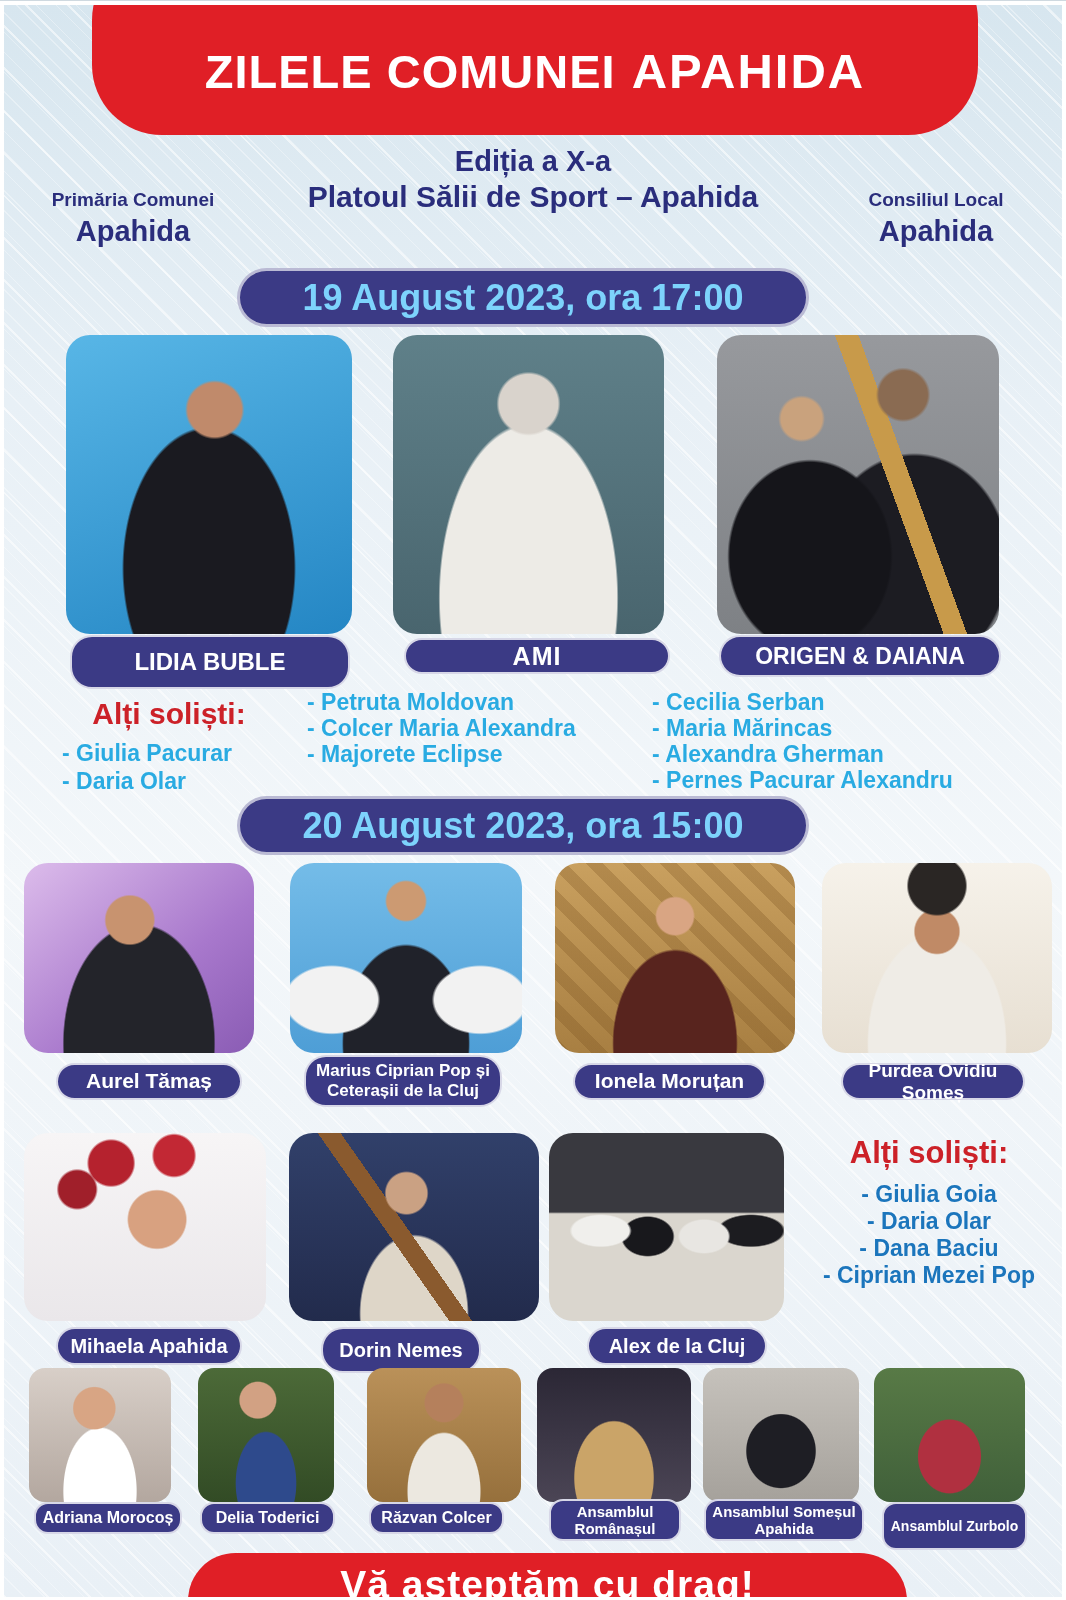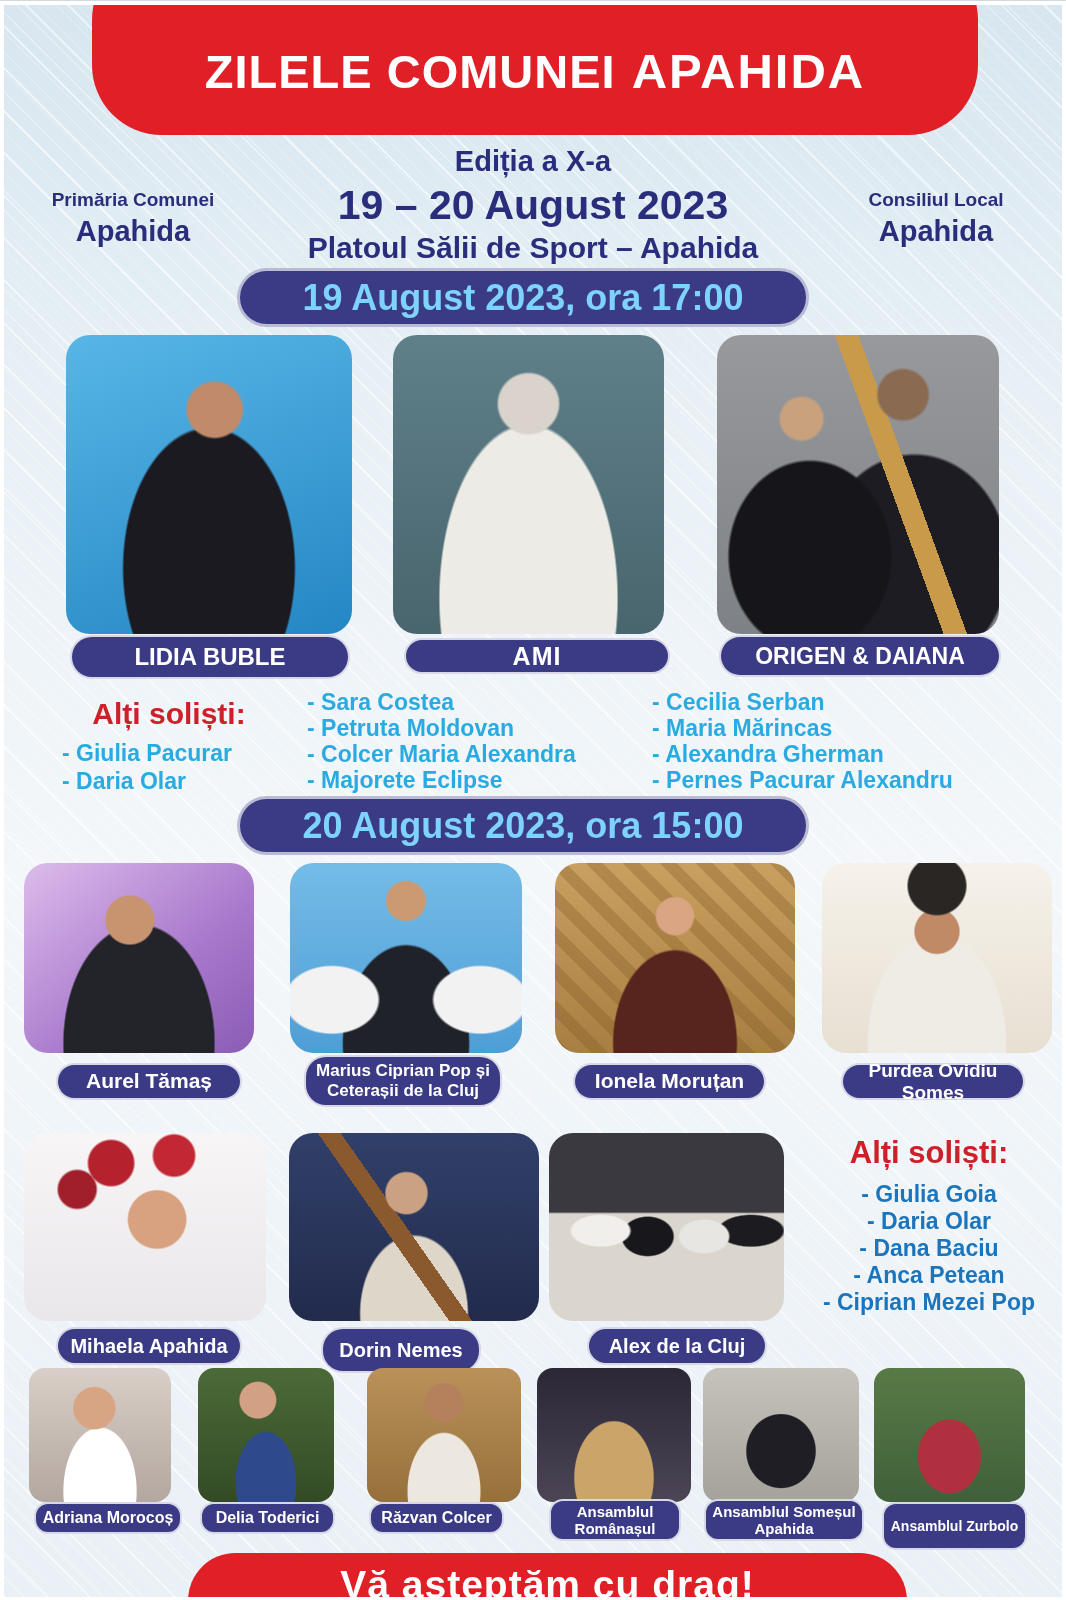--- a/index.html
+++ b/index.html
@@ -106,21 +106,21 @@
   .ph-somesul{left:699px;top:1363px;width:156px;height:134px;background:
     radial-gradient(ellipse at 50% 62%, #1e1e24 0 31%, rgba(0,0,0,0) 32%),
     linear-gradient(#c6c2bc,#a5a19b);}
   .ph-zurbolo{left:870px;top:1363px;width:151px;height:134px;background:
     radial-gradient(ellipse at 50% 66%, #b03040 0 29%, rgba(0,0,0,0) 30%),
     linear-gradient(#587a46,#40603a);}
   
   .pill{background:#3b3a85;border-radius:22px;color:#fff;font-weight:700;
     display:flex;align-items:center;justify-content:center;text-align:center;
     border:2px solid rgba(255,255,255,.8);box-sizing:border-box;line-height:1.15;}
-  .lbl-lidia{left:66px;top:630px;width:280px;height:44px;font-size:24px;}
+  .lbl-lidia{left:66px;top:630px;width:280px;height:54px;font-size:24px;}
   .lbl-ami{left:400px;top:633px;width:266px;height:36px;font-size:25px;letter-spacing:1px;}
   .lbl-origen{left:715px;top:630px;width:282px;height:42px;font-size:23px;}
   .lbl-aurel{left:52px;top:1058px;width:186px;height:37px;font-size:21px;}
   .lbl-marius{left:300px;top:1050px;width:198px;height:52px;font-size:17px;padding:0 8px;}
   .lbl-ionela{left:569px;top:1058px;width:193px;height:37px;font-size:21px;}
   .lbl-purdea{left:837px;top:1058px;width:184px;height:37px;font-size:19px;}
   .lbl-mihaela{left:52px;top:1322px;width:186px;height:38px;font-size:20px;}
   .lbl-dorin{left:317px;top:1322px;width:160px;height:46px;font-size:20px;}
   .lbl-alex{left:583px;top:1322px;width:180px;height:38px;font-size:20px;}
   .lbl-adriana{left:30px;top:1497px;width:148px;height:32px;font-size:16px;border-radius:14px;}
@@ -148,21 +148,20 @@
 
 <div class="poster">
 
   <div class="abs top-banner">
     <span class="t1">ZILELE COMUNEI</span>
     <span class="t2">APAHIDA</span>
   </div>
 
   <div class="abs head-info">
     <div class="edition">Ediția a X-a</div>
-    <div class="dates">19 – 20 August 2023</div>
     <div class="venue">Platoul Sălii de Sport – Apahida</div>
   </div>
   <div class="abs org org-left">
     <div class="l1">Primăria Comunei</div>
     <div class="l2">Apahida</div>
   </div>
   <div class="abs org org-right">
     <div class="l1">Consiliul Local</div>
     <div class="l2">Apahida</div>
   </div>
@@ -176,21 +175,20 @@
   <div class="abs pill lbl-lidia">LIDIA BUBLE</div>
   <div class="abs pill lbl-ami">AMI</div>
   <div class="abs pill lbl-origen">ORIGEN &amp; DAIANA</div>
 
   <div class="abs sol-head sol1-head">Alți soliști:</div>
   <div class="abs sol-col sol1-c1">
     <div>- Giulia Pacurar</div>
     <div>- Daria Olar</div>
   </div>
   <div class="abs sol-col sol1-c2">
-    <div>- Sara Costea</div>
     <div>- Petruta Moldovan</div>
     <div>- Colcer Maria Alexandra</div>
     <div>- Majorete Eclipse</div>
   </div>
   <div class="abs sol-col sol1-c3">
     <div>- Cecilia Serban</div>
     <div>- Maria Mărincas</div>
     <div>- Alexandra Gherman</div>
     <div>- Pernes Pacurar Alexandru</div>
   </div>
@@ -209,21 +207,20 @@
 
   <div class="abs photo ph-mihaela"></div>
   <div class="abs photo ph-dorin"></div>
   <div class="abs photo ph-alex"></div>
 
   <div class="abs sol-head sol2-head">Alți soliști:</div>
   <div class="abs sol2-list">
     <div>- Giulia Goia</div>
     <div>- Daria Olar</div>
     <div>- Dana Baciu</div>
-    <div>- Anca Petean</div>
     <div>- Ciprian Mezei Pop</div>
   </div>
 
   <div class="abs pill lbl-mihaela">Mihaela Apahida</div>
   <div class="abs pill lbl-dorin">Dorin Nemes</div>
   <div class="abs pill lbl-alex">Alex de la Cluj</div>
 
   <div class="abs photo small ph-adriana"></div>
   <div class="abs photo small ph-delia"></div>
   <div class="abs photo small ph-razvan"></div>

